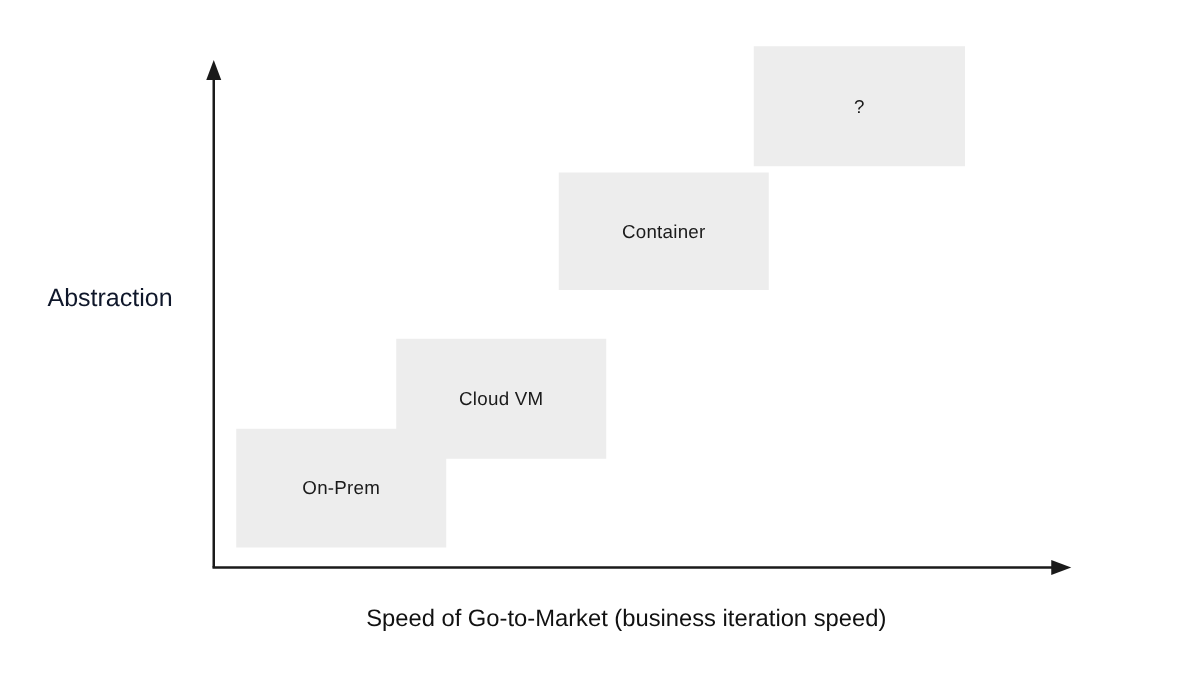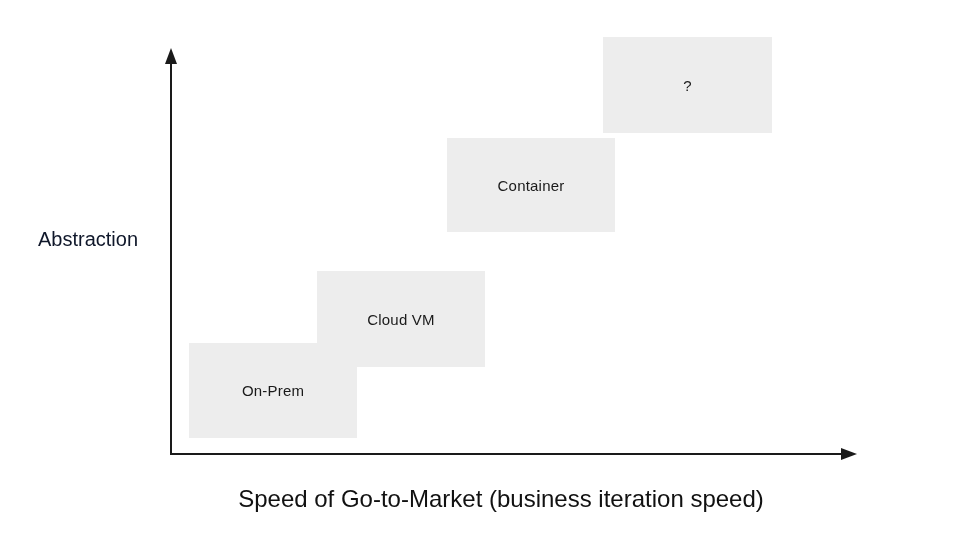--- a/index.html
+++ b/index.html
@@ -42,21 +42,21 @@
     top: 228px;
     font-size: 20px;
     color: #0f172a;
   }
   .x-axis-label {
     position: absolute;
     left: 171px;
     top: 485px;
     width: 660px;
     text-align: center;
-    font-size: 24px;
+    font-size: 19px;
     color: #111111;
   }
   .watermark {
     position: absolute;
     right: 14px;
     top: 503px;
     font-size: 18px;
     color: #cbcbcb;
     letter-spacing: 1px;
   }

